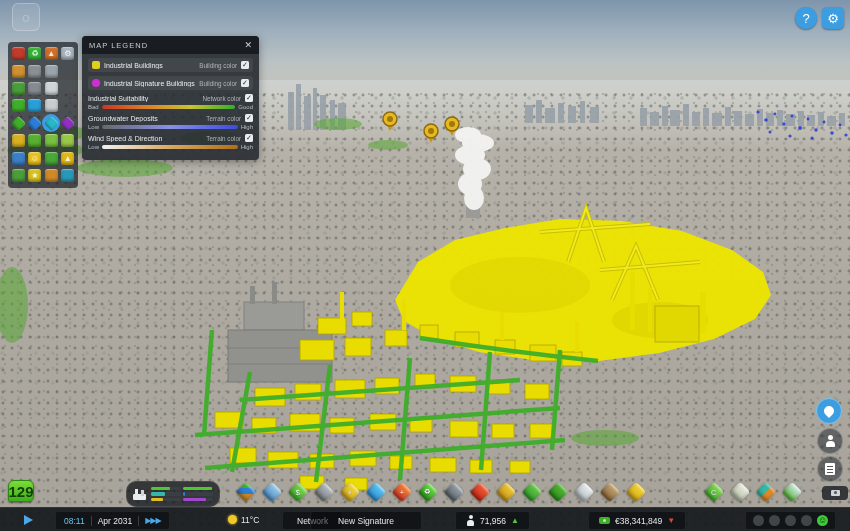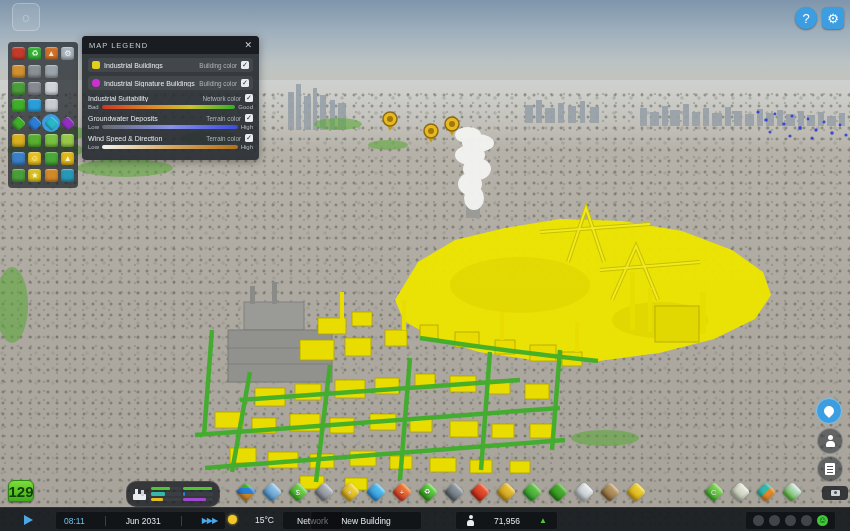--- a/index.html
+++ b/index.html
@@ -89,21 +89,21 @@
     display:flex;align-items:center;justify-content:center;}
   .tdia span{transform:rotate(-45deg);font-size:8px;color:rgba(255,255,255,.95);text-shadow:0 1px 1px rgba(0,0,0,.4);}
   .titem.gap{width:52px;}
   .camera-pill{position:absolute;left:822px;top:486px;width:26px;height:14px;border-radius:4px;background:rgba(24,28,32,.8);
     display:flex;align-items:center;justify-content:center;}
   .cam-ic{width:9px;height:6px;background:#cfd4d8;border-radius:1px;position:relative;}
   .cam-ic::before{content:"";position:absolute;left:3px;top:1px;width:3px;height:3px;border-radius:50%;background:#555;}
   
   .statusbar{position:absolute;left:0;top:507px;width:850px;height:24px;background:rgba(22,26,30,.93);
     border-top:1px solid rgba(255,255,255,.08);color:#e4e8ec;font-size:8.5px;}
-  .sb{position:absolute;top:3px;height:17px;display:flex;align-items:center;border-radius:3px;gap:14px;}
+  .sb{position:absolute;top:3px;height:17px;display:flex;align-items:center;border-radius:3px;}
   .pillbg{background:rgba(8,10,12,.55);border:1px solid rgba(255,255,255,.07);}
   .play-tri{width:0;height:0;border-left:9px solid #4aa8e8;border-top:5.5px solid transparent;border-bottom:5.5px solid transparent;}
   .tm{color:#6ec1e8;}
   .chev{color:#4aa8e8;font-size:8px;letter-spacing:-1px;}
   .divider{width:1px;height:10px;background:rgba(255,255,255,.18);margin:0 6px;}
   .sun{width:9px;height:9px;border-radius:50%;background:#f2c728;box-shadow:0 0 3px #f2c728;margin-right:4px;}
   .up{color:#52c838;font-size:8px;margin-left:5px;}
   .down{color:#d84838;font-size:8px;margin-left:5px;}
   .money-ic{width:11px;height:7px;background:#3fae2a;border-radius:2px;margin-right:5px;position:relative;}
   .money-ic::after{content:"";position:absolute;left:4px;top:1.5px;width:3px;height:3px;border-radius:50%;background:#bfe8a8;}
@@ -703,38 +703,43 @@
     <span class="cam-ic"></span>
   </div>
 
   <div class="statusbar">
     <div class="sb" style="left:24px;">
         <span class="play-tri"></span>
       </div>
     <div class="sb pillbg" style="left:55px;padding:0 8px;">
       <span class="tm">08:11</span>
       <span class="divider"></span>
-      <span>Jun 2031</span>
+      <span>Apr 2031</span>
       <span class="divider"></span>
       <span class="chev">▶▶▶</span>
     </div>
     <div class="sb" style="left:228px;">
       <span class="sun"></span>
-      <span>15°C</span>
+      <span>11°C</span>
     </div>
     <div class="sb pillbg" style="left:282px;padding:0 14px;">
       <span>Network</span>
     </div>
     <div class="sb pillbg" style="left:305px;width:110px;justify-content:center;left:310px;">
-      <span>New Building</span>
+      <span>New Signature</span>
     </div>
     <div class="sb pillbg" style="left:455px;padding:0 10px;">
       <span class="pop-person"></span>
       <span>71,956</span>
       <span class="up">▲</span>
+    </div>
+    <div class="sb pillbg" style="left:588px;padding:0 10px;">
+      <span class="money-ic"></span>
+      <span>€38,341,849</span>
+      <span class="down">▼</span>
     </div>
     <div class="sb pillbg happy-row" style="left:745px;">
       <span class="hcirc"></span>
       <span class="hcirc"></span>
       <span class="hcirc"></span>
       <span class="hcirc"></span>
       <span class="hcirc smile">☺</span>
     </div>
   </div>
 </div>

